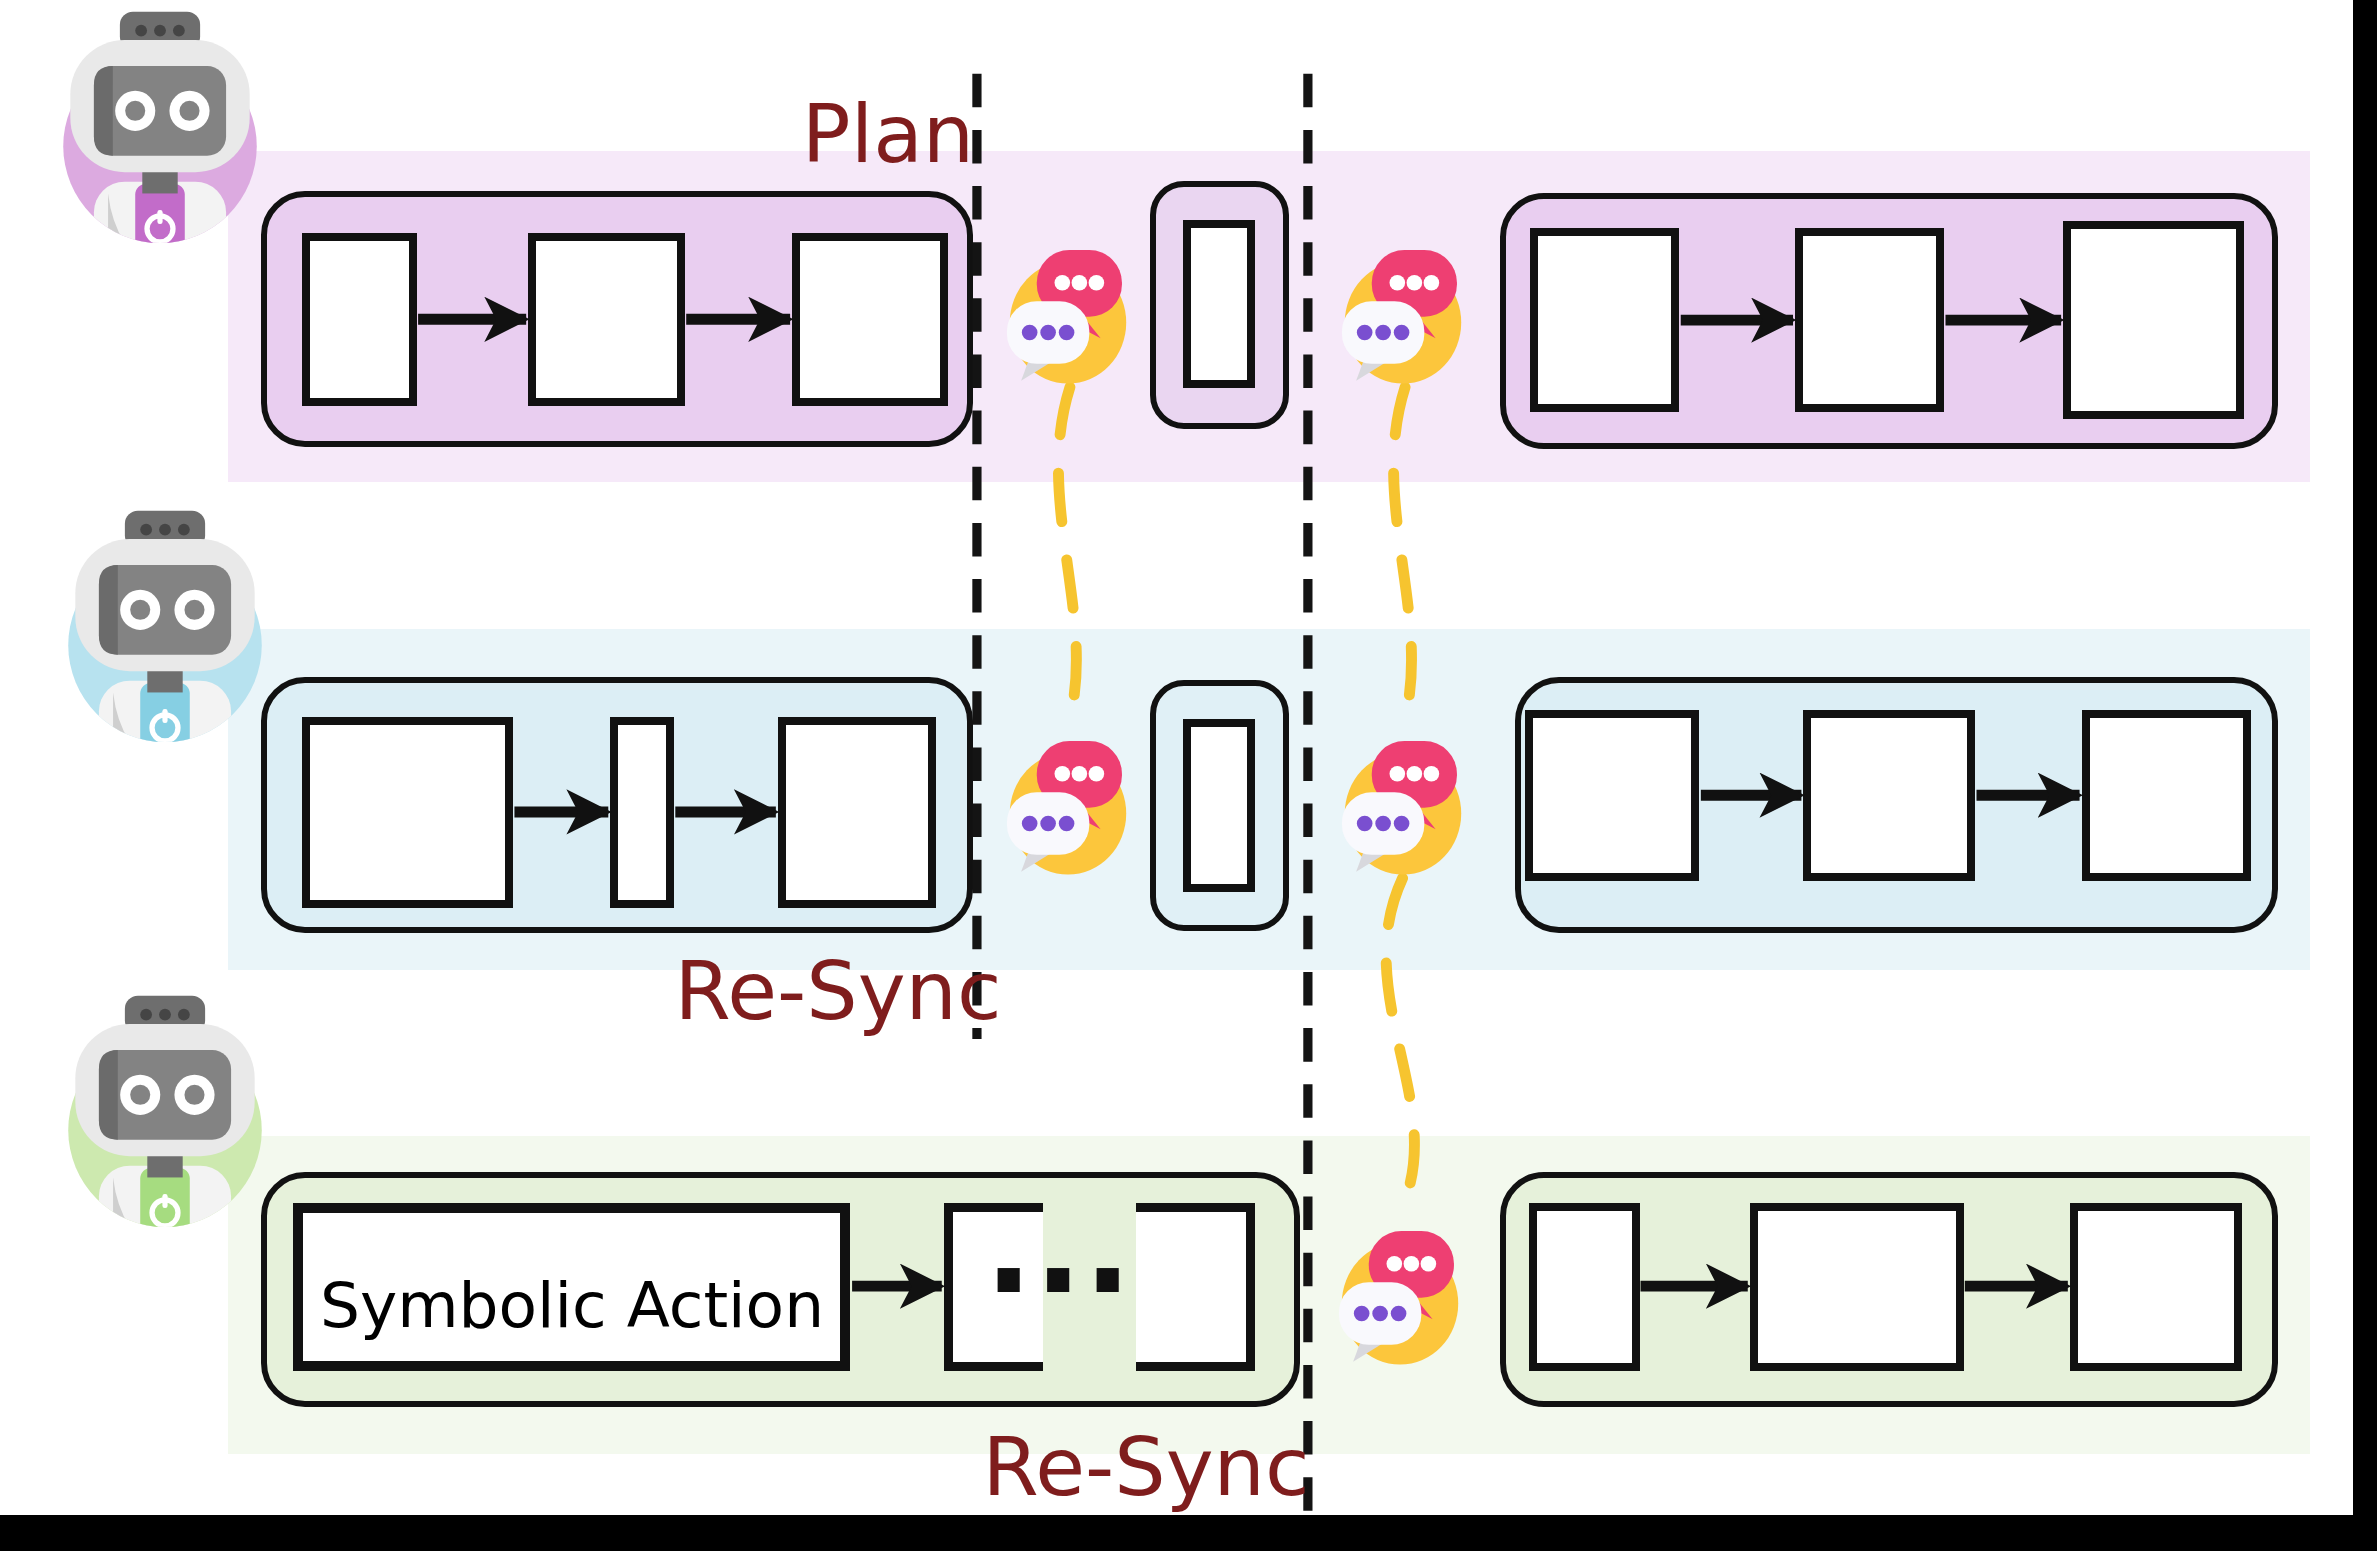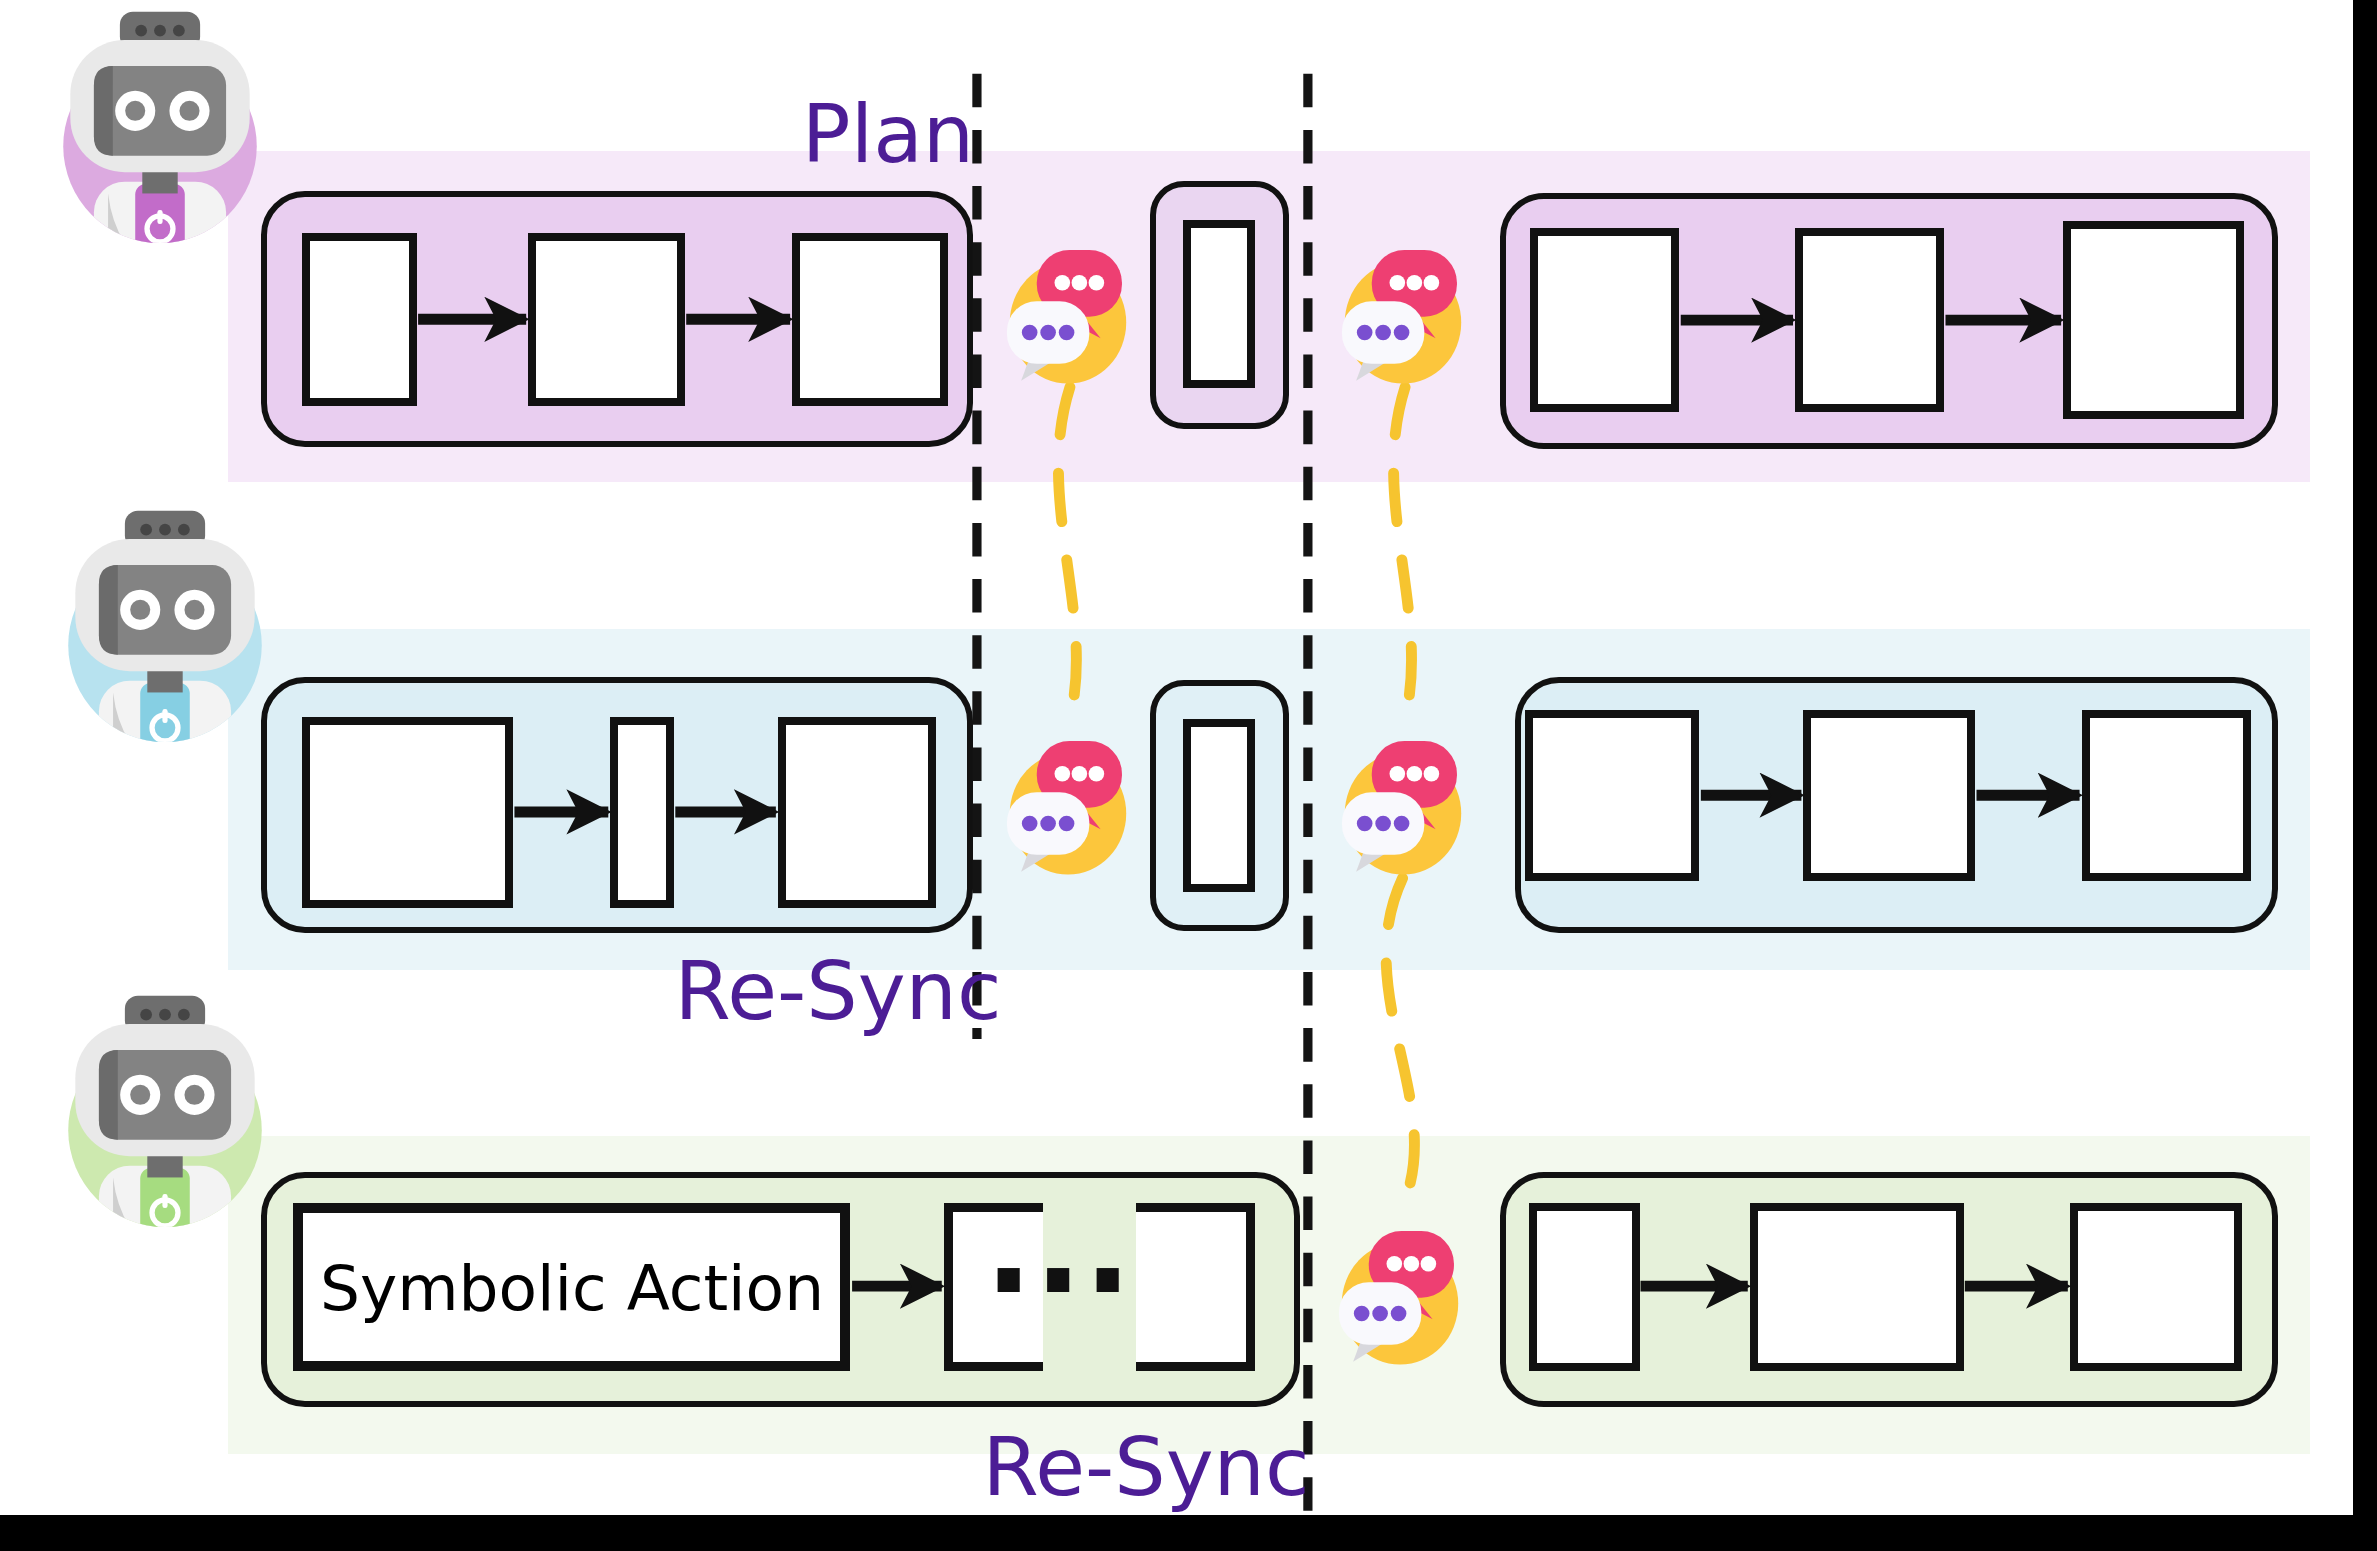--- a/index.html
+++ b/index.html
@@ -22,29 +22,29 @@
     background:#ffffff;border:8.4px solid #111;
     box-sizing:border-box;
   }
   .wbox.thickborder{border-width:10px;}
   .wbox.open-right{border-right:none;}
   .wbox.open-left{border-left:none;}
   #overlay{position:absolute;left:0;top:0;z-index:4;pointer-events:none;}
   .avatar{position:absolute;z-index:5;}
   .chaticon{position:absolute;z-index:5;width:142px;height:142px;}
   .lbl{
-    position:absolute;z-index:6;color:#4c1d95;
+    position:absolute;z-index:6;color:#7f1d1d;
     transform:translate(-50%,-50%);
     white-space:nowrap;line-height:1;text-align:center;
   }
   .lbl.big{font-size:81px;}
   .boxtext{
     position:absolute;z-index:6;color:#000;
     transform:translate(-50%,-50%);
-    white-space:nowrap;font-size:63px;line-height:1;
+    white-space:nowrap;font-size:63px;line-height:1;margin-top:17px;
   }
   .ellipsis{
     position:absolute;z-index:6;color:#111;
     transform:translate(-50%,-54%);
     font-size:126px;font-weight:700;letter-spacing:1.7px;line-height:1;
   }
   .framebar{position:absolute;background:#000;z-index:9;}
 </style>
 </head>
 <body>

